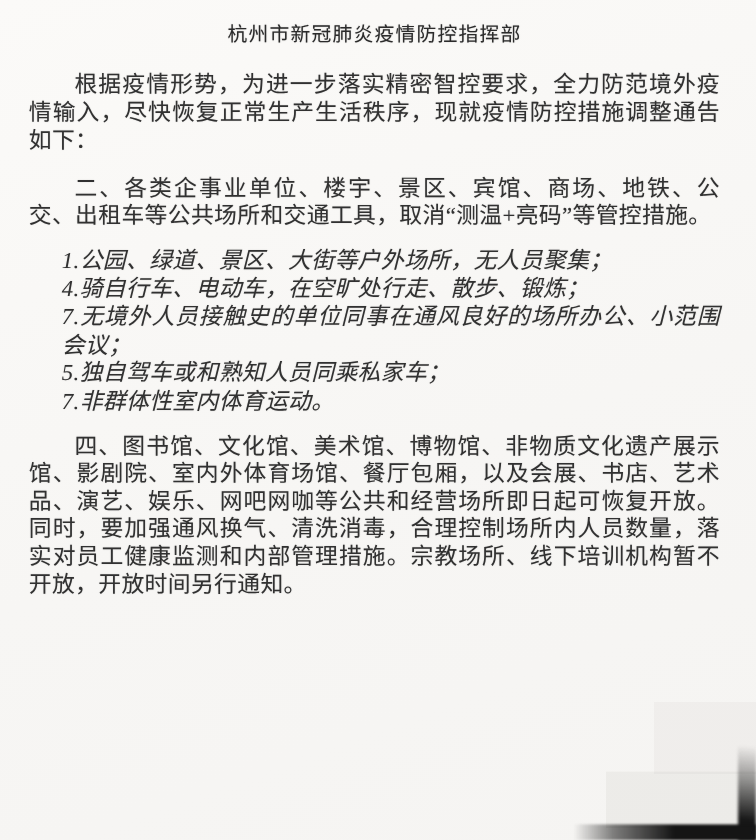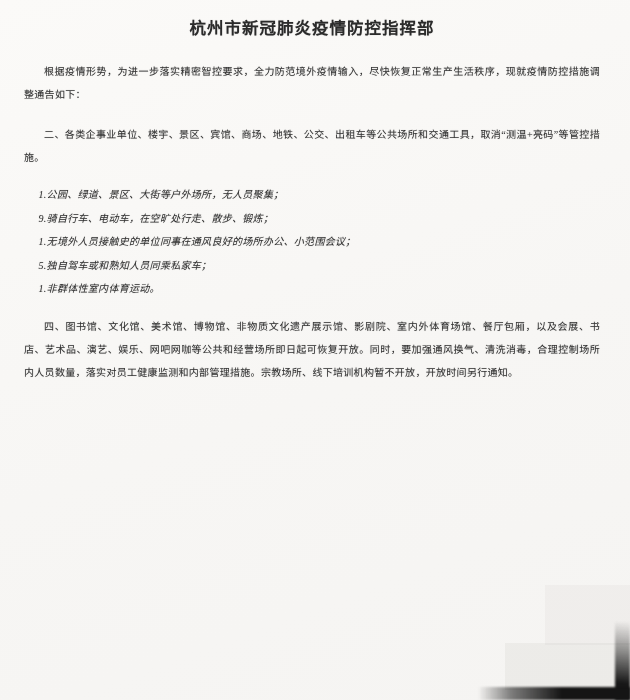--- a/index.html
+++ b/index.html
@@ -14,28 +14,28 @@
     box-sizing: border-box;
     padding: 18px 30px 0 24px;
     overflow: hidden;
     background: linear-gradient(160deg, #fbfaf8 0%, #f7f6f4 55%, #f5f4f2 100%);
     font-family: "Liberation Serif", "DejaVu Serif", serif;
     color: #313131;
   }
   .doc-title {
     text-align: center;
     font-size: 16.5px;
-    font-weight: bold;
+    font-weight: normal;
     line-height: 22px;
     color: #2b2b2b;
     text-shadow: 0 0 1px rgba(60,60,60,0.35);
     letter-spacing: 1px;
   }
   .body-text {
-    font-size: 10px;
+    font-size: 19px;
     line-height: 23px;
     text-align: justify;
     text-shadow: 0 0 1px rgba(70,70,70,0.30);
     letter-spacing: 0.3px;
   }
   .para {
     text-indent: 2em;
     margin: 17px 0 0 0;
   }
   .para-first {
@@ -87,24 +87,24 @@
   <div class="doc-title">杭州市新冠肺炎疫情防控指挥部</div>
 
   <div class="body-text para para-first">根据疫情形势，为进一步落实精密智控要求，全力防范境外疫情输入，尽快恢复正常生产生活秩序，现就疫情防控措施调整通告如下：</div>
 
 
   <div class="body-text para">二、各类企事业单位、楼宇、景区、宾馆、商场、地铁、公交、出租车等公共场所和交通工具，取消“测温+亮码”等管控措施。</div>
 
 
   <div class="body-text mask-list">
     <div class="mask-item">1.公园、绿道、景区、大街等户外场所，无人员聚集；</div>
-    <div class="mask-item">9.骑自行车、电动车，在空旷处行走、散步、锻炼；</div>
-    <div class="mask-item">1.无境外人员接触史的单位同事在通风良好的场所办公、小范围会议；</div>
+    <div class="mask-item">4.骑自行车、电动车，在空旷处行走、散步、锻炼；</div>
+    <div class="mask-item">7.无境外人员接触史的单位同事在通风良好的场所办公、小范围会议；</div>
     <div class="mask-item">5.独自驾车或和熟知人员同乘私家车；</div>
-    <div class="mask-item">1.非群体性室内体育运动。</div>
+    <div class="mask-item">7.非群体性室内体育运动。</div>
   </div>
 
   <div class="body-text para sec4">四、图书馆、文化馆、美术馆、博物馆、非物质文化遗产展示馆、影剧院、室内外体育场馆、餐厅包厢，以及会展、书店、艺术品、演艺、娱乐、网吧网咖等公共和经营场所即日起可恢复开放。同时，要加强通风换气、清洗消毒，合理控制场所内人员数量，落实对员工健康监测和内部管理措施。宗教场所、线下培训机构暂不开放，开放时间另行通知。</div>
 
   <div class="gray-patch-a"></div>
   <div class="gray-patch-b"></div>
   <div class="corner-shadow-right"></div>
   <div class="corner-shadow-bottom"></div>
 
 </div>

